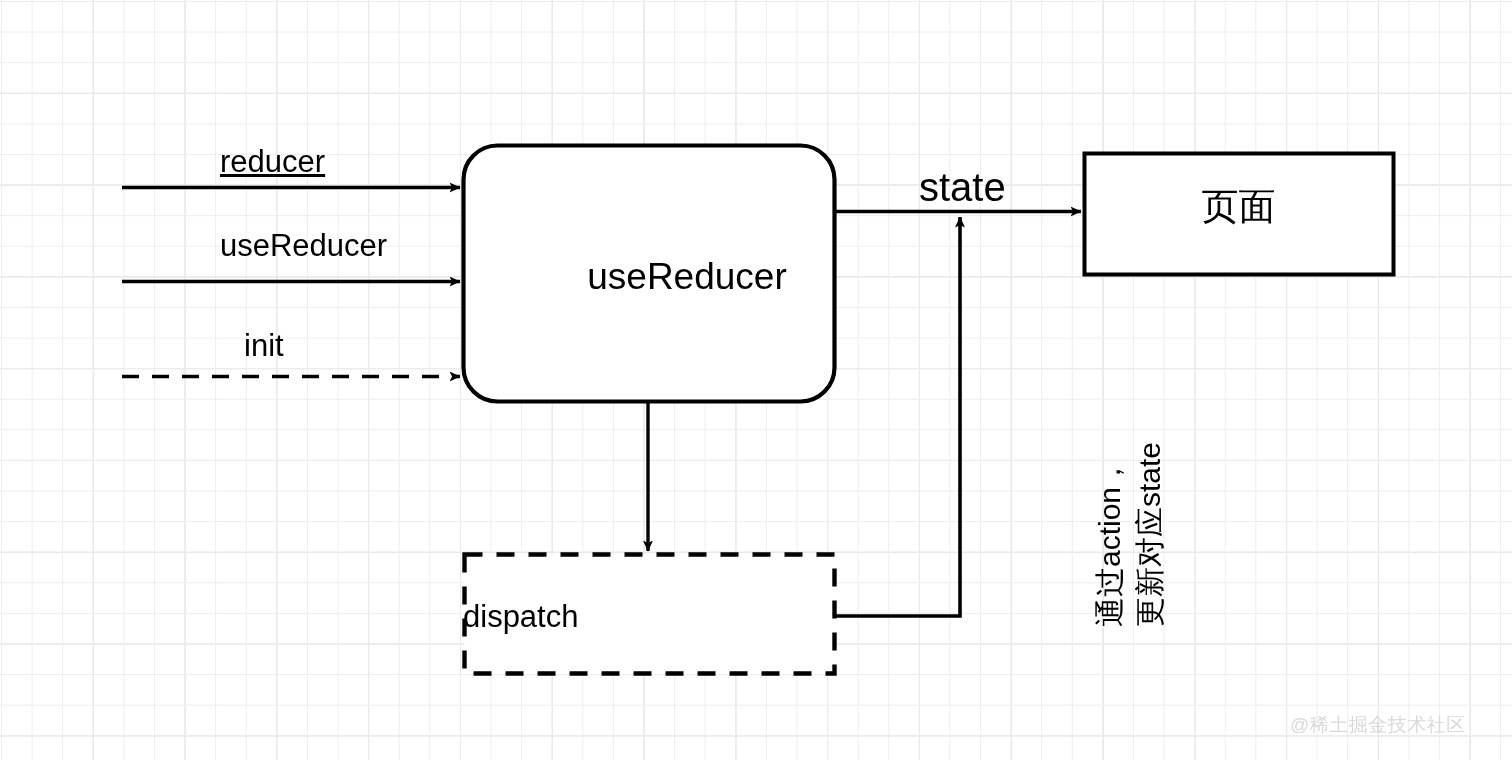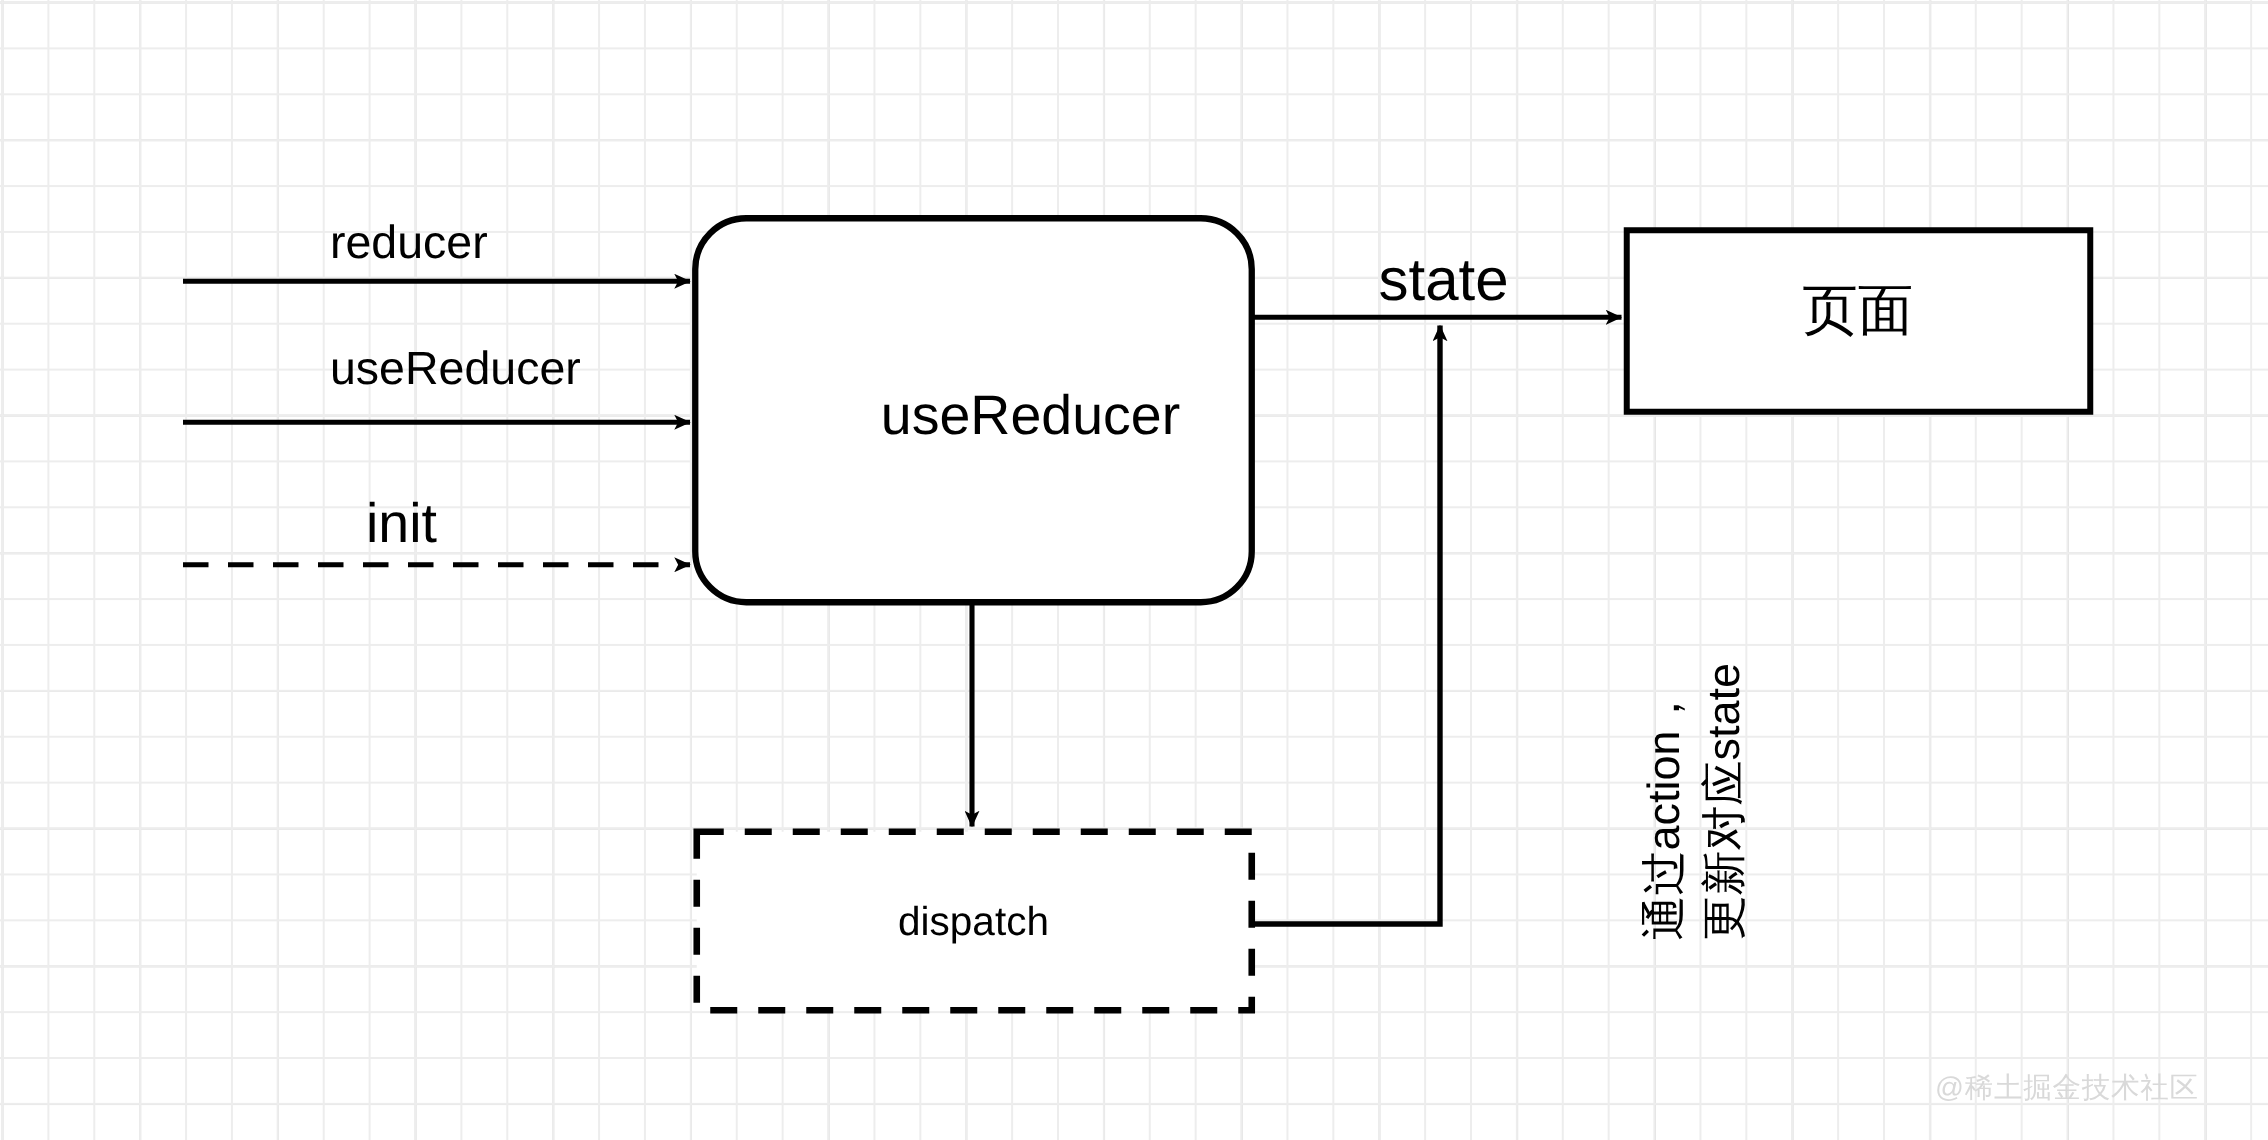--- a/index.html
+++ b/index.html
@@ -33,27 +33,27 @@
     top: 0;
     width: 1512px;
     height: 760px;
   }
   .lbl {
     position: absolute;
     color: #000000;
     white-space: nowrap;
     line-height: 1;
   }
-  .lbl-reducer   { left: 220px; top: 146px; font-size: 31px; }
+  .lbl-reducer   { left: 220px; top: 146px; font-size: 31px; text-decoration: underline; }
   .lbl-initarg   { left: 220px; top: 230px; font-size: 31px; }
-  .lbl-init      { left: 244px; top: 330px; font-size: 37px; }
+  .lbl-init      { left: 244px; top: 330px; font-size: 31px; }
   .lbl-usereducer{ left: 462px; top: 258px; width: 450px; text-align: center; font-size: 37px; }
   .lbl-state     { left: 919px; top: 167px; font-size: 40px; }
   .lbl-page      { left: 1083px; top: 188px; width: 311px; text-align: center; font-size: 37px; }
-  .lbl-dispatch  { left: 463px; top: 601px; width: 372px; text-align: center; font-size: 27px; }
+  .lbl-dispatch  { left: 463px; top: 601px; width: 372px; text-align: left; font-size: 31px; }
 
   .lbl-rotated {
     position: absolute;
     left: 875px;
     top: 412px;
     width: 430px;
     height: 0;
     transform: rotate(-90deg);
     transform-origin: center center;
     font-size: 30px;

